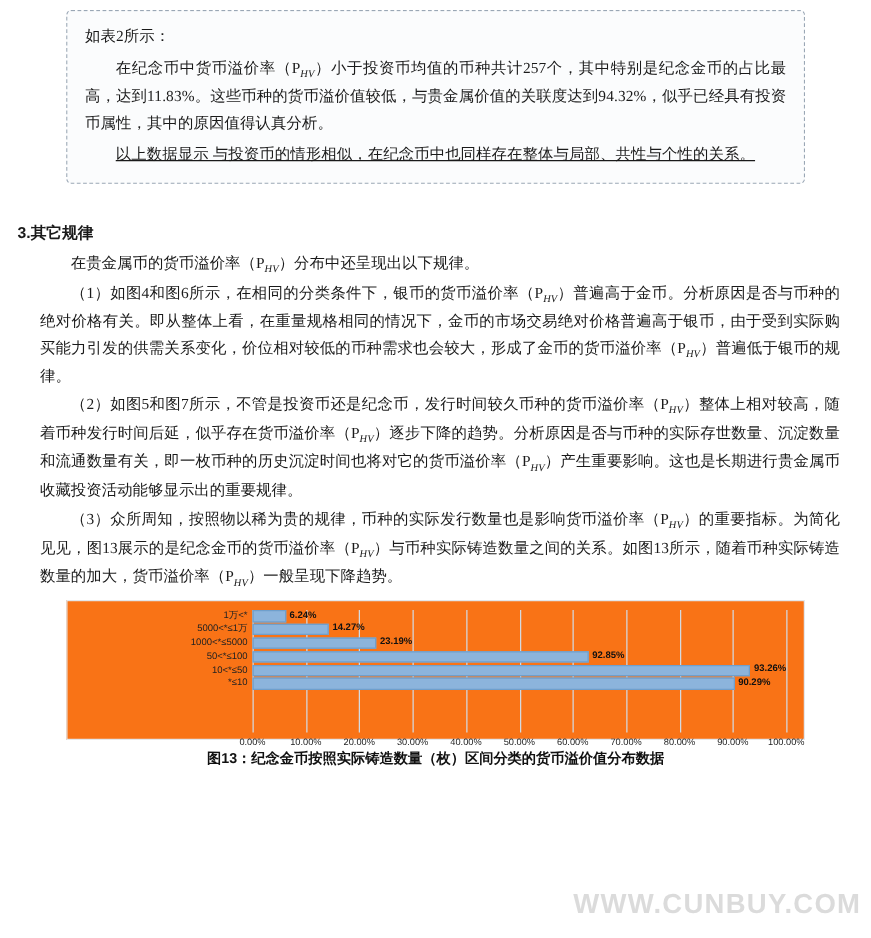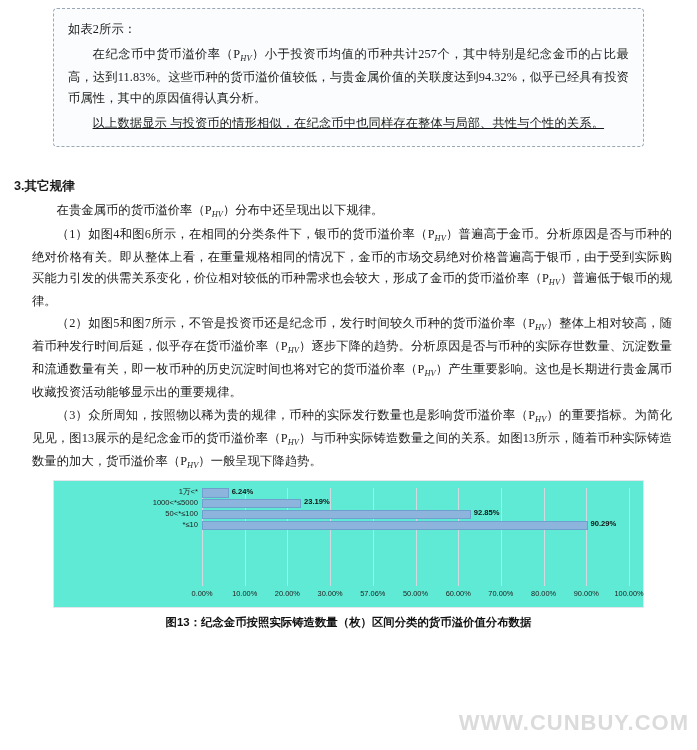--- a/index.html
+++ b/index.html
@@ -74,22 +74,22 @@
   
   .figure {
     position: absolute;
     left: 53px;
     top: 480px;
     width: 591px;
   }
   .chart-box {
     position: relative;
     width: 591px;
-    height: 128px;
-    background: #5eead4;
+    height: 112px;
+    background: #f97316;
     box-sizing: border-box;
     border: 1px solid #e3e7ec;
   }
   .plot {
     position: absolute;
     left: 148px;
     top: 7px;
     right: 14px;
     height: 98px;
   }
@@ -220,41 +220,51 @@
           <div class="gridline" style="left: 70%;"></div>
           <div class="gridline" style="left: 80%;"></div>
           <div class="gridline" style="left: 90%;"></div>
           <div class="gridline" style="left: 100%;"></div>
           <div class="bar-row">
             <span class="cat-label">1万&lt;*</span>
             <div class="bar" style="width: 6.24%; background: rgb(140, 180, 220);"></div>
             <span class="bar-value" style="left: calc(6.24% + 3px);">6.24%</span>
           </div>
           <div class="bar-row">
+            <span class="cat-label">5000&lt;*≤1万</span>
+            <div class="bar" style="width: 14.27%; background: rgb(140, 180, 220);"></div>
+            <span class="bar-value" style="left: calc(14.27% + 3px);">14.27%</span>
+          </div>
+          <div class="bar-row">
             <span class="cat-label">1000&lt;*≤5000</span>
             <div class="bar" style="width: 23.19%; background: rgb(140, 180, 220);"></div>
             <span class="bar-value" style="left: calc(23.19% + 3px);">23.19%</span>
           </div>
           <div class="bar-row">
             <span class="cat-label">50&lt;*≤100</span>
             <div class="bar" style="width: 62.95%; background: rgb(140, 180, 220);"></div>
             <span class="bar-value" style="left: calc(62.95% + 3px);">92.85%</span>
+          </div>
+          <div class="bar-row">
+            <span class="cat-label">10&lt;*≤50</span>
+            <div class="bar" style="width: 93.26%; background: rgb(140, 180, 220);"></div>
+            <span class="bar-value" style="left: calc(93.26% + 3px);">93.26%</span>
           </div>
           <div class="bar-row">
             <span class="cat-label">*≤10</span>
             <div class="bar" style="width: 90.29%; background: rgb(140, 180, 220);"></div>
             <span class="bar-value" style="left: calc(90.29% + 3px);">90.29%</span>
           </div>
         </div>
       <div class="axis-labels" id="axis-area">
           <span class="axis-tick" style="left: 0%;">0.00%</span>
           <span class="axis-tick" style="left: 10%; text-align: center;">10.00%</span>
           <span class="axis-tick" style="left: 20%;">20.00%</span>
           <span class="axis-tick" style="left: 30%;">30.00%</span>
-          <span class="axis-tick" style="left: 40%;">57.06%</span>
+          <span class="axis-tick" style="left: 40%;">40.00%</span>
           <span class="axis-tick" style="left: 50%;">50.00%</span>
           <span class="axis-tick" style="left: 60%;">60.00%</span>
           <span class="axis-tick" style="left: 70%;">70.00%</span>
           <span class="axis-tick" style="left: 80%;">80.00%</span>
           <span class="axis-tick" style="left: 90%;">90.00%</span>
           <span class="axis-tick" style="left: 100%;">100.00%</span>
         </div>
     </div>
     <div class="fig-caption">图13：纪念金币按照实际铸造数量（枚）区间分类的货币溢价值分布数据</div>
   </div>

